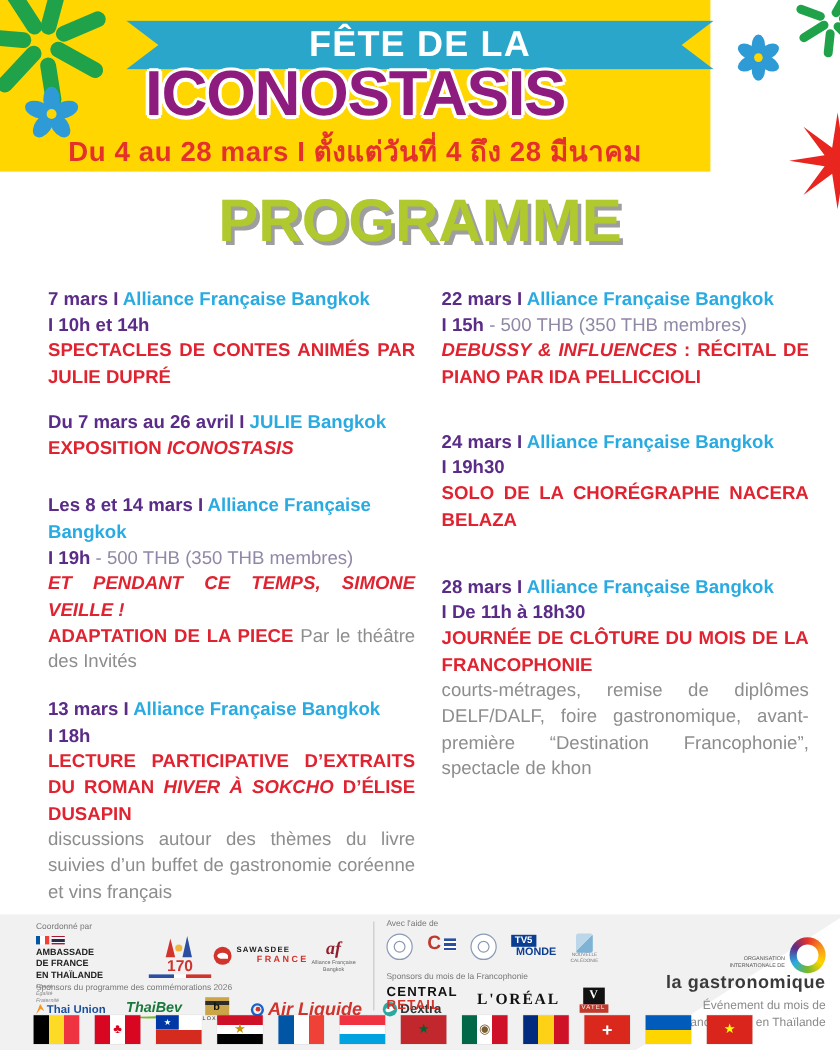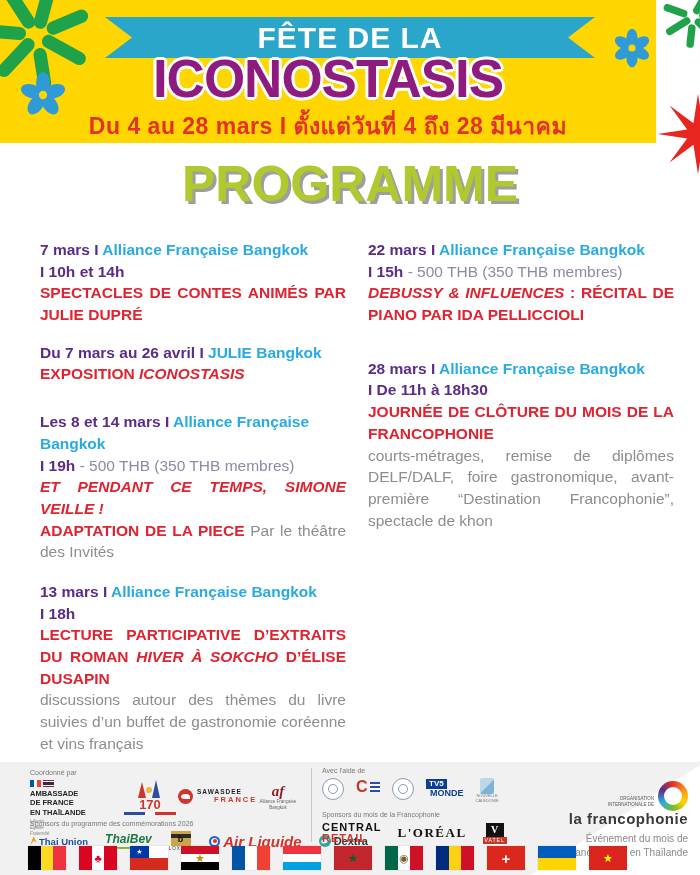--- a/index.html
+++ b/index.html
@@ -1,21 +1,21 @@
 <!DOCTYPE html>
 <html><head>
 <meta charset="utf-8">
 <style>
   * { margin:0; padding:0; box-sizing:border-box; }
   html,body { background:#fff; }
   body { font-family:"Liberation Sans","DejaVu Sans",sans-serif; }
   .poster { position:relative; width:700px; height:875px; background:#ffffff; overflow:hidden; margin:0 auto; }
 
   
-  .hdr { position:relative; width:656px; height:143px; background:#FFD600; }
+  .hdr { position:relative; width:592px; height:143px; background:#FFD600; }
   .deco { position:absolute; }
   .ribbon { position:absolute; left:105px; top:17px; width:490px; height:41px; background:#2BA6CB;
             clip-path:polygon(0 0,100% 0,94.5% 50%,100% 100%,0 100%,5.5% 50%);
             display:flex; align-items:center; justify-content:center; }
   .ribbon-text { color:#ffffff; font-weight:900; font-size:30px; letter-spacing:1px; }
   .main-title { position:absolute; top:52px; width:100%; text-align:center; color:#8E1B7E;
                 font-size:53px; font-weight:900; letter-spacing:-1px; line-height:1;
                 text-shadow:-3px 0 0 #fff,3px 0 0 #fff,0 -3px 0 #fff,0 3px 0 #fff,
                             -2px -2px 0 #fff,2px -2px 0 #fff,-2px 2px 0 #fff,2px 2px 0 #fff; }
   .dateline { position:absolute; top:108px; width:100%; text-align:center; color:#E5312B;
@@ -219,20 +219,25 @@
           <div class="line just"><span class="seg-t">LECTURE PARTICIPATIVE D’EXTRAITS DU ROMAN </span><span class="seg-ti">HIVER À SOKCHO</span><span class="seg-t"> D’ÉLISE DUSAPIN</span></div>
           <div class="line just"><span class="seg-g">discussions autour des thèmes du livre suivies d’un buffet de gastronomie coréenne et vins français</span></div>
         </div>
       </section>
     <section class="col">
         <div class="entry" style="margin-bottom: 32px;">
           <div class="line"><span class="seg-d">22 mars I </span><span class="seg-v">Alliance Française Bangkok</span></div>
           <div class="line"><span class="seg-d">I 15h</span><span class="seg-p">  - 500 THB (350 THB membres)</span></div>
           <div class="line just"><span class="seg-ti">DEBUSSY &amp; INFLUENCES</span><span class="seg-t"> : RÉCITAL DE PIANO PAR IDA PELLICCIOLI</span></div>
         </div>
+        <div class="entry" style="margin-bottom: 34px;">
+          <div class="line"><span class="seg-d">24 mars I </span><span class="seg-v">Alliance Française Bangkok</span></div>
+          <div class="line"><span class="seg-d">I 19h30</span></div>
+          <div class="line just"><span class="seg-t">SOLO DE LA CHORÉGRAPHE NACERA BELAZA</span></div>
+        </div>
         <div class="entry" style="margin-bottom: 0px;">
           <div class="line"><span class="seg-d">28 mars I </span><span class="seg-v">Alliance Française Bangkok</span></div>
           <div class="line"><span class="seg-d">I De 11h à 18h30</span></div>
           <div class="line just"><span class="seg-t">JOURNÉE DE CLÔTURE DU MOIS DE LA FRANCOPHONIE</span></div>
           <div class="line just"><span class="seg-g">courts-métrages, remise de diplômes DELF/DALF, foire gastronomique, avant-première “Destination Francophonie”, spectacle de khon</span></div>
         </div>
       </section>
   </main>
 
   <footer class="ftr">
@@ -343,21 +348,21 @@
     </div>
 
     <div class="oif">
       <div class="oif-top">
         <div class="oif-org">
           <div>ORGANISATION</div>
           <div>INTERNATIONALE DE</div>
         </div>
         <div class="oif-ring"></div>
       </div>
-      <div class="oif-name">la francophonie</div>
+      <div class="oif-name">la gastronomique</div>
       <div class="oif-event">
         <div>Événement du mois de</div>
         <div>la Francophonie en Thaïlande</div>
       </div>
     </div>
 
     <div class="flags">
         <div class="flag" style="background: linear-gradient(to right, rgb(0, 0, 0) 0%, rgb(0, 0, 0) 33.33%, rgb(253, 218, 36) 33.33%, rgb(253, 218, 36) 66.67%, rgb(239, 51, 64) 66.67%, rgb(239, 51, 64) 100%);"></div>
         <div class="flag" style="background: linear-gradient(to right, rgb(216, 6, 33) 0%, rgb(216, 6, 33) 33.33%, rgb(255, 255, 255) 33.33%, rgb(255, 255, 255) 66.67%, rgb(216, 6, 33) 66.67%, rgb(216, 6, 33) 100%);">
           <span class="emblem" style="color: rgb(216, 6, 33);">♣</span>

